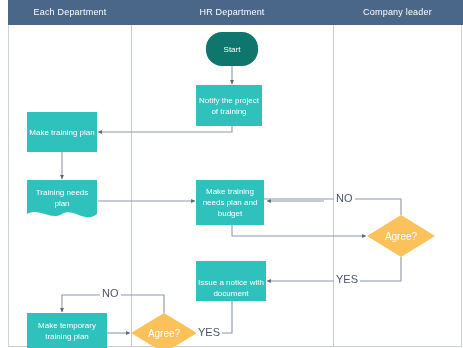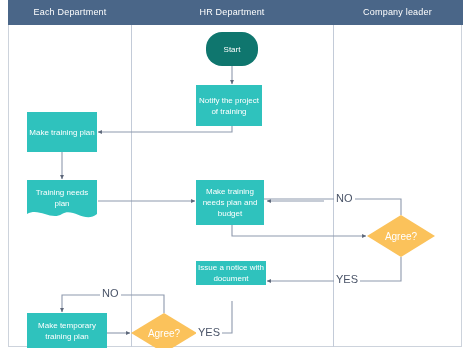--- a/index.html
+++ b/index.html
@@ -205,21 +205,21 @@
     <span>Make training needs plan and budget</span>
   </div>
 
   <div class="diamond" style="left:367px;top:215px;width:68px;height:42px;">
     <svg width="68" height="42" viewBox="0 0 68 42" xmlns="http://www.w3.org/2000/svg">
       <path d="M34,0 L68,21 L34,42 L0,21 Z" fill="#fbc25b"></path>
     </svg>
     <div class="dlabel">Agree?</div>
   </div>
 
-  <div class="node proc" style="left:196px;top:261px;width:70px;height:24px;">
+  <div class="node proc" style="left:196px;top:261px;width:70px;height:40px;align-items:flex-end;">
     <span>Issue a notice with document</span>
   </div>
 
   <div class="node proc" style="left:27px;top:313px;width:80px;height:35px;">
     <span>Make temporary training plan</span>
   </div>
 
   <div class="diamond" style="left:131px;top:313px;width:66px;height:40px;">
     <svg width="66" height="40" viewBox="0 0 66 40" xmlns="http://www.w3.org/2000/svg">
       <path d="M33,0 L66,20 L33,40 L0,20 Z" fill="#fbc25b"></path>

